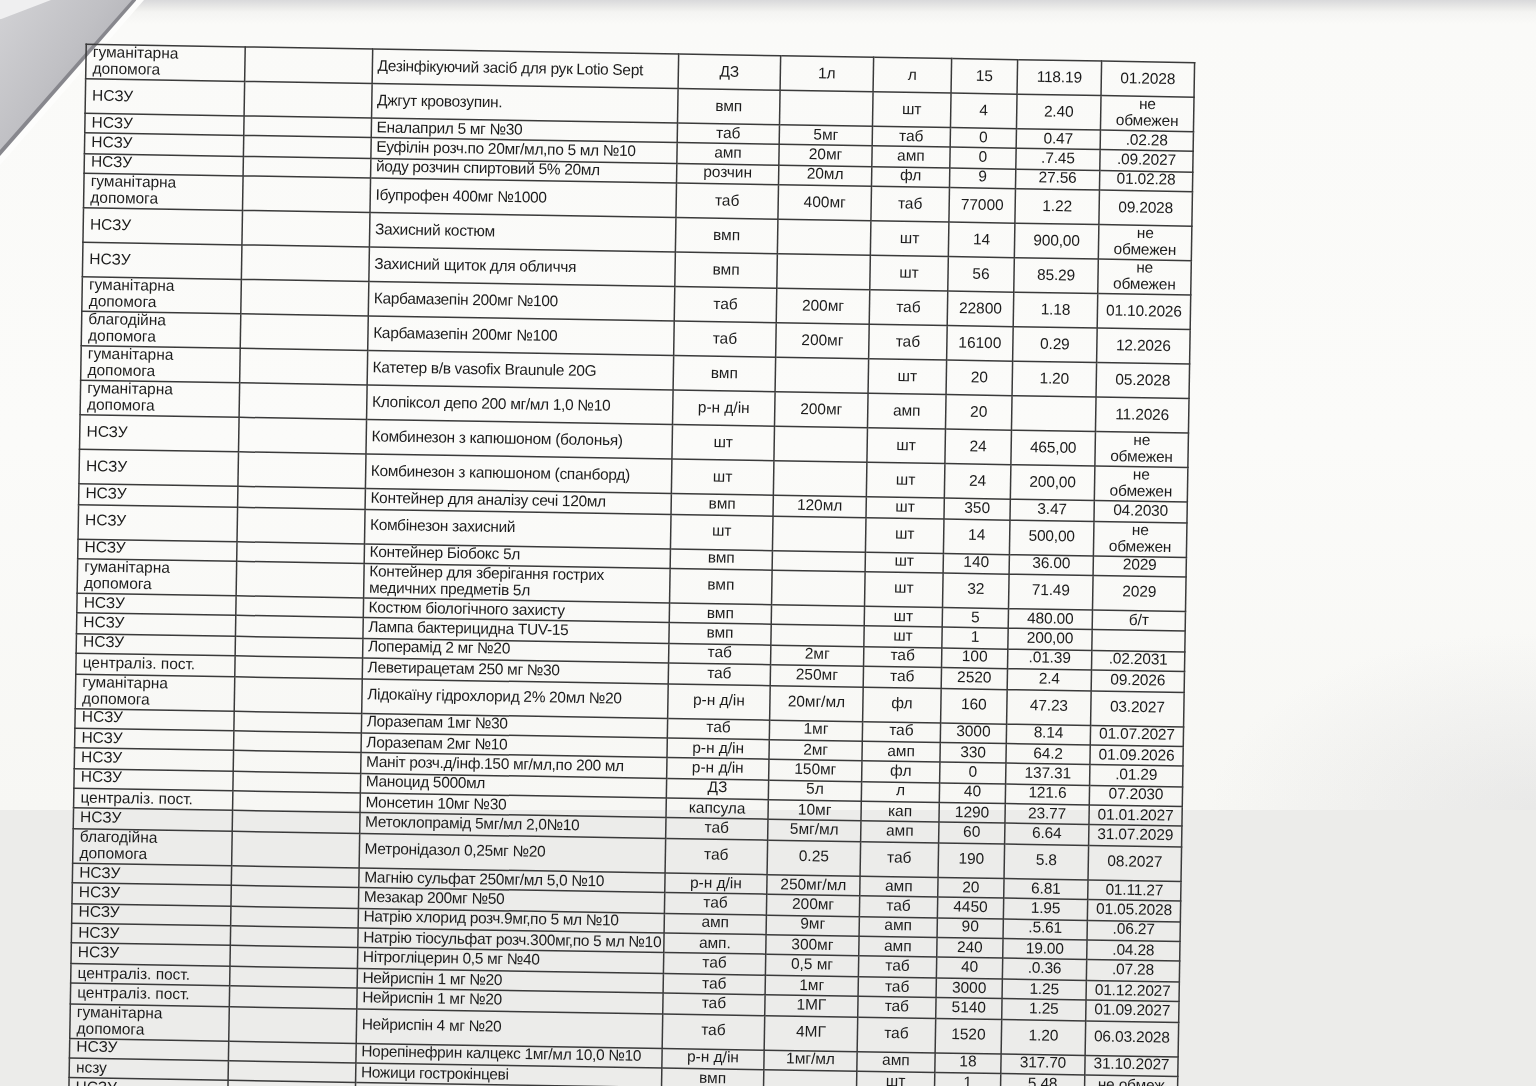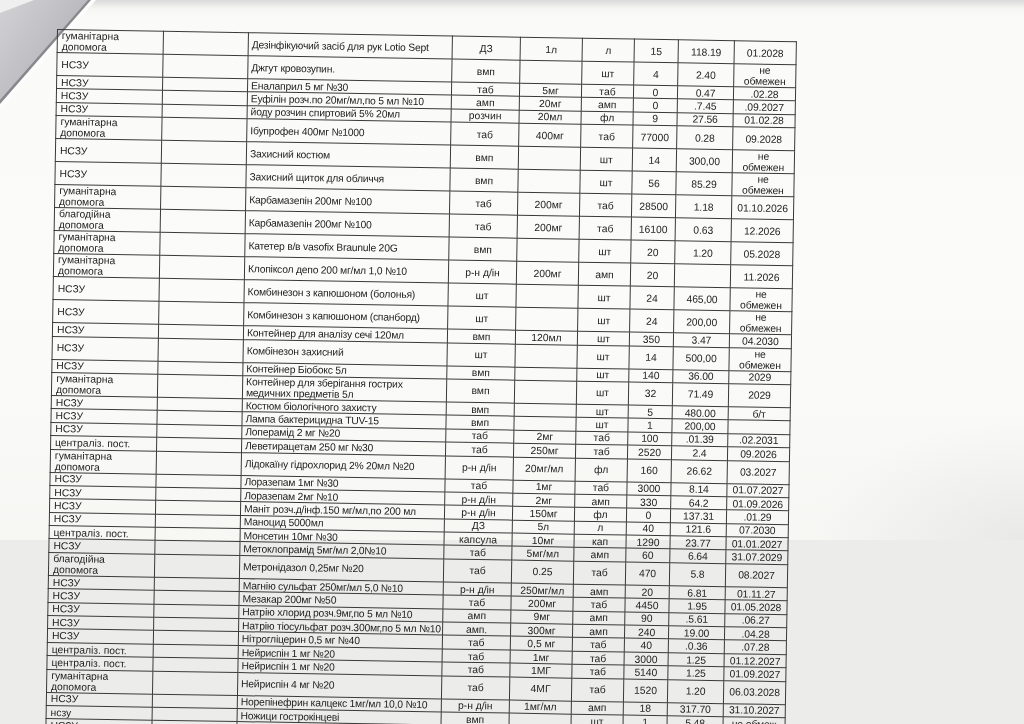--- a/index.html
+++ b/index.html
@@ -132,65 +132,65 @@
             <td class="c8">01.02.28</td>
           </tr>
           <tr>
             <td class="c0">гуманітарна допомога</td>
             <td class="c1"></td>
             <td class="c2">Ібупрофен 400мг №1000</td>
             <td class="c3">таб</td>
             <td class="c4">400мг</td>
             <td class="c5">таб</td>
             <td class="c6">77000</td>
-            <td class="c7">0.28</td>
+            <td class="c7">1.22</td>
             <td class="c8">09.2028</td>
           </tr>
           <tr>
             <td class="c0">НСЗУ</td>
             <td class="c1"></td>
             <td class="c2">Захисний костюм</td>
             <td class="c3">вмп</td>
             <td class="c4"></td>
             <td class="c5">шт</td>
             <td class="c6">14</td>
-            <td class="c7">300,00</td>
+            <td class="c7">900,00</td>
             <td class="c8">не обмежен</td>
           </tr>
           <tr>
             <td class="c0">НСЗУ</td>
             <td class="c1"></td>
             <td class="c2">Захисний щиток для обличчя</td>
             <td class="c3">вмп</td>
             <td class="c4"></td>
             <td class="c5">шт</td>
             <td class="c6">56</td>
             <td class="c7">85.29</td>
             <td class="c8">не обмежен</td>
           </tr>
           <tr>
             <td class="c0">гуманітарна допомога</td>
             <td class="c1"></td>
             <td class="c2">Карбамазепін 200мг №100</td>
             <td class="c3">таб</td>
             <td class="c4">200мг</td>
             <td class="c5">таб</td>
-            <td class="c6">28500</td>
+            <td class="c6">22800</td>
             <td class="c7">1.18</td>
             <td class="c8">01.10.2026</td>
           </tr>
           <tr>
             <td class="c0">благодійна допомога</td>
             <td class="c1"></td>
             <td class="c2">Карбамазепін 200мг №100</td>
             <td class="c3">таб</td>
             <td class="c4">200мг</td>
             <td class="c5">таб</td>
             <td class="c6">16100</td>
-            <td class="c7">0.63</td>
+            <td class="c7">0.29</td>
             <td class="c8">12.2026</td>
           </tr>
           <tr>
             <td class="c0">гуманітарна допомога</td>
             <td class="c1"></td>
             <td class="c2">Катетер в/в vasofix Braunule 20G</td>
             <td class="c3">вмп</td>
             <td class="c4"></td>
             <td class="c5">шт</td>
             <td class="c6">20</td>
@@ -319,21 +319,21 @@
             <td class="c8">09.2026</td>
           </tr>
           <tr>
             <td class="c0">гуманітарна допомога</td>
             <td class="c1"></td>
             <td class="c2">Лідокаїну гідрохлорид 2% 20мл №20</td>
             <td class="c3">р-н д/ін</td>
             <td class="c4">20мг/мл</td>
             <td class="c5">фл</td>
             <td class="c6">160</td>
-            <td class="c7">26.62</td>
+            <td class="c7">47.23</td>
             <td class="c8">03.2027</td>
           </tr>
           <tr>
             <td class="c0">НСЗУ</td>
             <td class="c1"></td>
             <td class="c2">Лоразепам  1мг №30</td>
             <td class="c3">таб</td>
             <td class="c4">1мг</td>
             <td class="c5">таб</td>
             <td class="c6">3000</td>
@@ -395,21 +395,21 @@
             <td class="c7">6.64</td>
             <td class="c8">31.07.2029</td>
           </tr>
           <tr>
             <td class="c0">благодійна допомога</td>
             <td class="c1"></td>
             <td class="c2">Метронідазол 0,25мг №20</td>
             <td class="c3">таб</td>
             <td class="c4">0.25</td>
             <td class="c5">таб</td>
-            <td class="c6">470</td>
+            <td class="c6">190</td>
             <td class="c7">5.8</td>
             <td class="c8">08.2027</td>
           </tr>
           <tr>
             <td class="c0">НСЗУ</td>
             <td class="c1"></td>
             <td class="c2">Магнію сульфат 250мг/мл 5,0 №10</td>
             <td class="c3">р-н д/ін</td>
             <td class="c4">250мг/мл</td>
             <td class="c5">амп</td>

